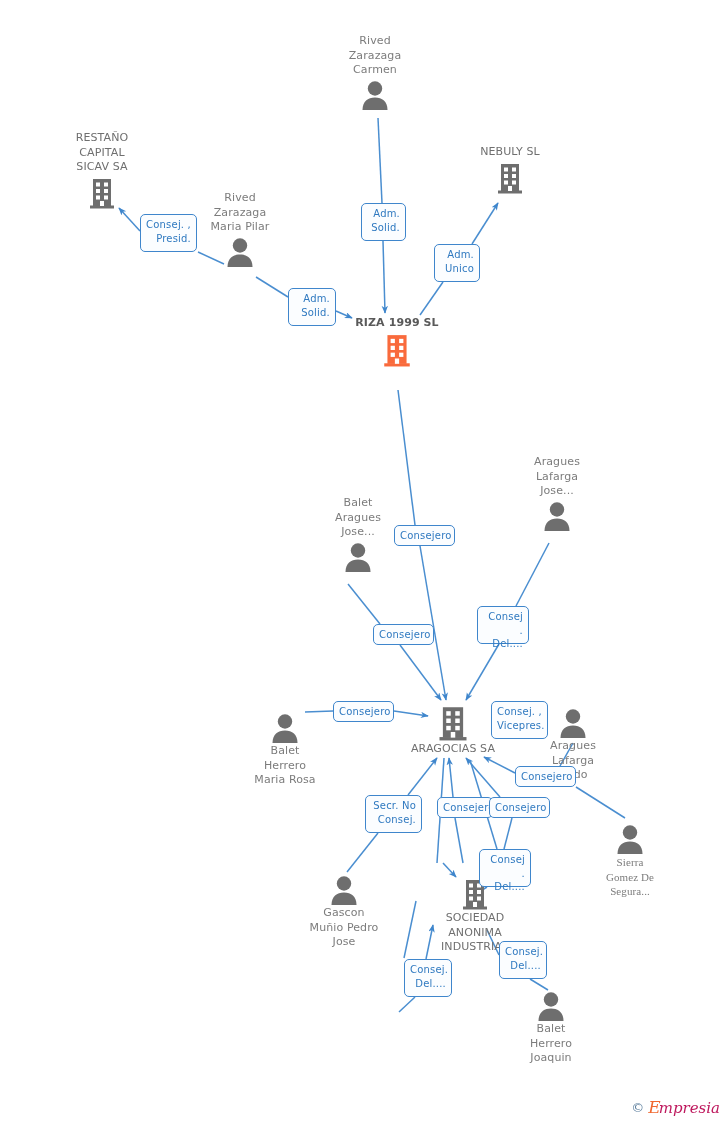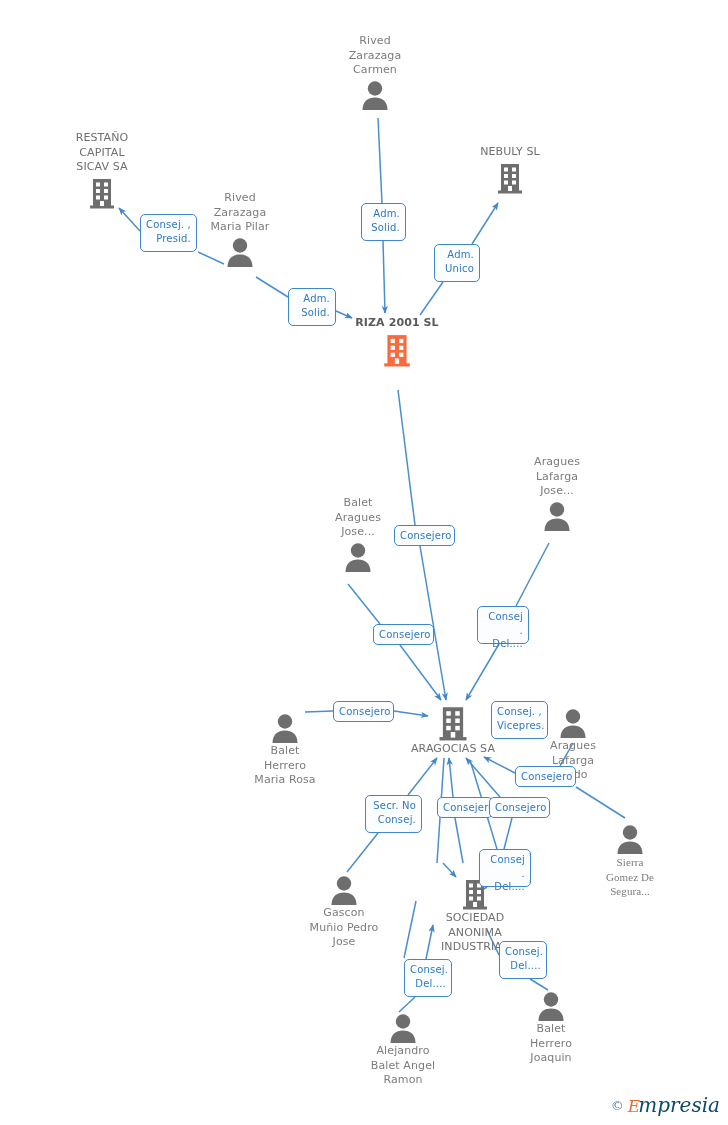--- a/index.html
+++ b/index.html
@@ -85,24 +85,24 @@
     font-size: 13px;
     color: #5c7f9e;
   }
   #watermark .wm-e {
     color: #f0682f;
     font-family: "DejaVu Serif", serif;
     font-style: italic;
     font-size: 17px;
   }
   #watermark .wm-rest {
-    color: #0c4a6e;
+    color: #be185d;
     font-family: "DejaVu Serif", serif;
     font-style: italic;
-    font-size: 20px;
+    font-size: 15px;
     margin-left: -2px;
   }
 </style>
 </head>
 <body>
 
 <div id="graph">
 
   <svg id="edges" viewBox="0 0 728 1125" width="728" height="1125">
     <defs>
@@ -233,21 +233,21 @@
           <rect x="8" y="18.5" width="4" height="4"></rect>
               <rect x="16" y="18.5" width="4" height="4"></rect>
           <rect x="12" y="24" width="4" height="5"></rect>
         </g>
       </g>
         </svg>
     </span>
   </div>
 
   <div class="node company label-top" style="left:397px; top:316px;">
-    <span class="nlabel" style="color:#5a5a5a;font-weight:bold;">RIZA 2001 SL</span>
+    <span class="nlabel" style="color:#5a5a5a;font-weight:bold;">RIZA 1999 SL</span>
     <span class="glyph">
       <svg width="30" height="34" viewBox="0 0 28 32">
           <g fill="#f96a3c">
         <rect x="5" y="2" width="18" height="27"></rect>
         <rect x="2" y="28.5" width="24" height="3"></rect>
         <g fill="#ffffff">
           <rect x="8" y="5.5" width="4" height="4"></rect>
               <rect x="16" y="5.5" width="4" height="4"></rect>
           <rect x="8" y="12" width="4" height="4"></rect>
               <rect x="16" y="12" width="4" height="4"></rect>
@@ -381,33 +381,20 @@
           <rect x="12" y="24" width="4" height="5"></rect>
         </g>
       </g>
         </svg>
     </span>
     <span class="nlabel">SOCIEDAD
 ANONIMA
 INDUSTRIAS</span>
   </div>
 
-  <div class="node person label-bottom" style="left:403px; top:1013px;">
-    <span class="glyph">
-      <svg width="34" height="30" viewBox="0 0 34 30">
-          <g fill="#6e6e6e">
-        <circle cx="17" cy="8.5" r="7.2"></circle>
-        <path d="M4.5,30 C4.5,21.5 9.8,17.5 17,17.5 C24.2,17.5 29.5,21.5 29.5,30 Z"></path>
-      </g>
-        </svg>
-    </span>
-    <span class="nlabel">Alejandro
-Balet Angel
-Ramon</span>
-  </div>
 
   <div class="node person label-bottom" style="left:551px; top:991px;">
     <span class="glyph">
       <svg width="34" height="30" viewBox="0 0 34 30">
           <g fill="#6e6e6e">
         <circle cx="17" cy="8.5" r="7.2"></circle>
         <path d="M4.5,30 C4.5,21.5 9.8,17.5 17,17.5 C24.2,17.5 29.5,21.5 29.5,30 Z"></path>
       </g>
         </svg>
     </span>

